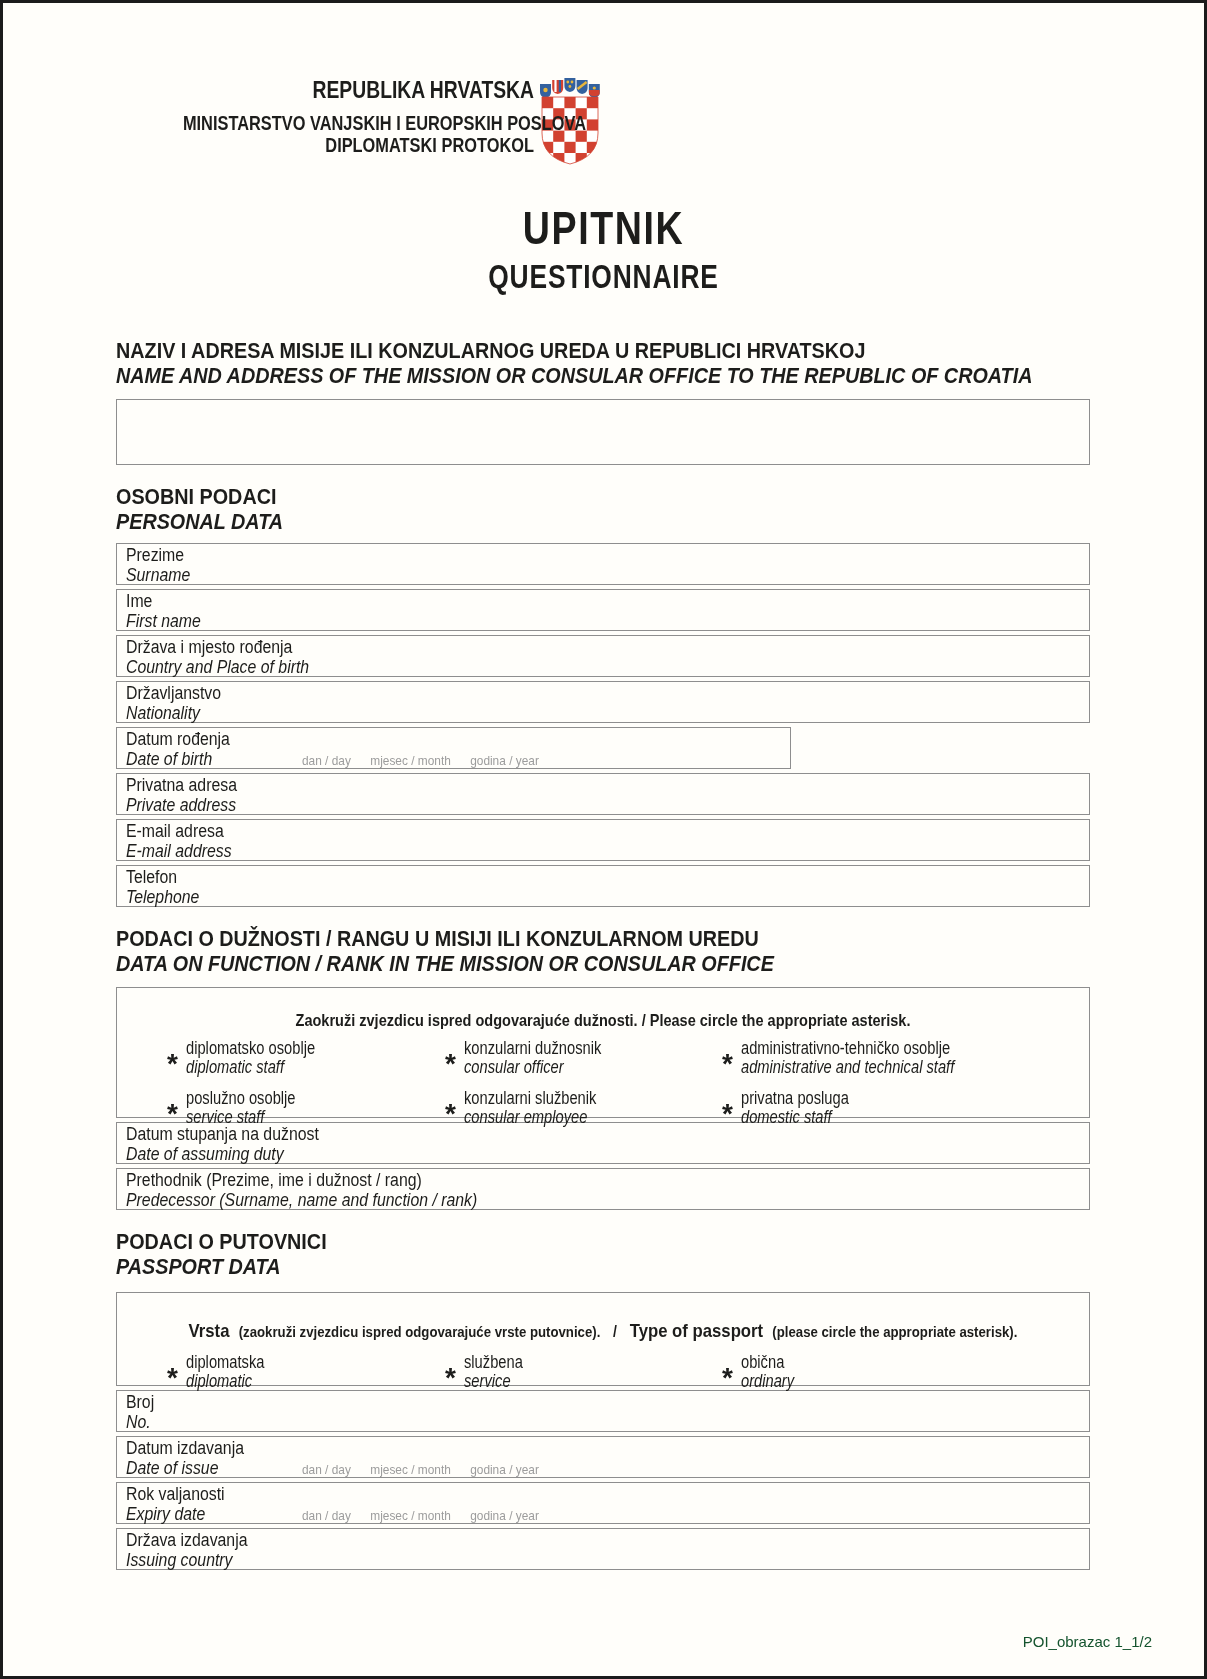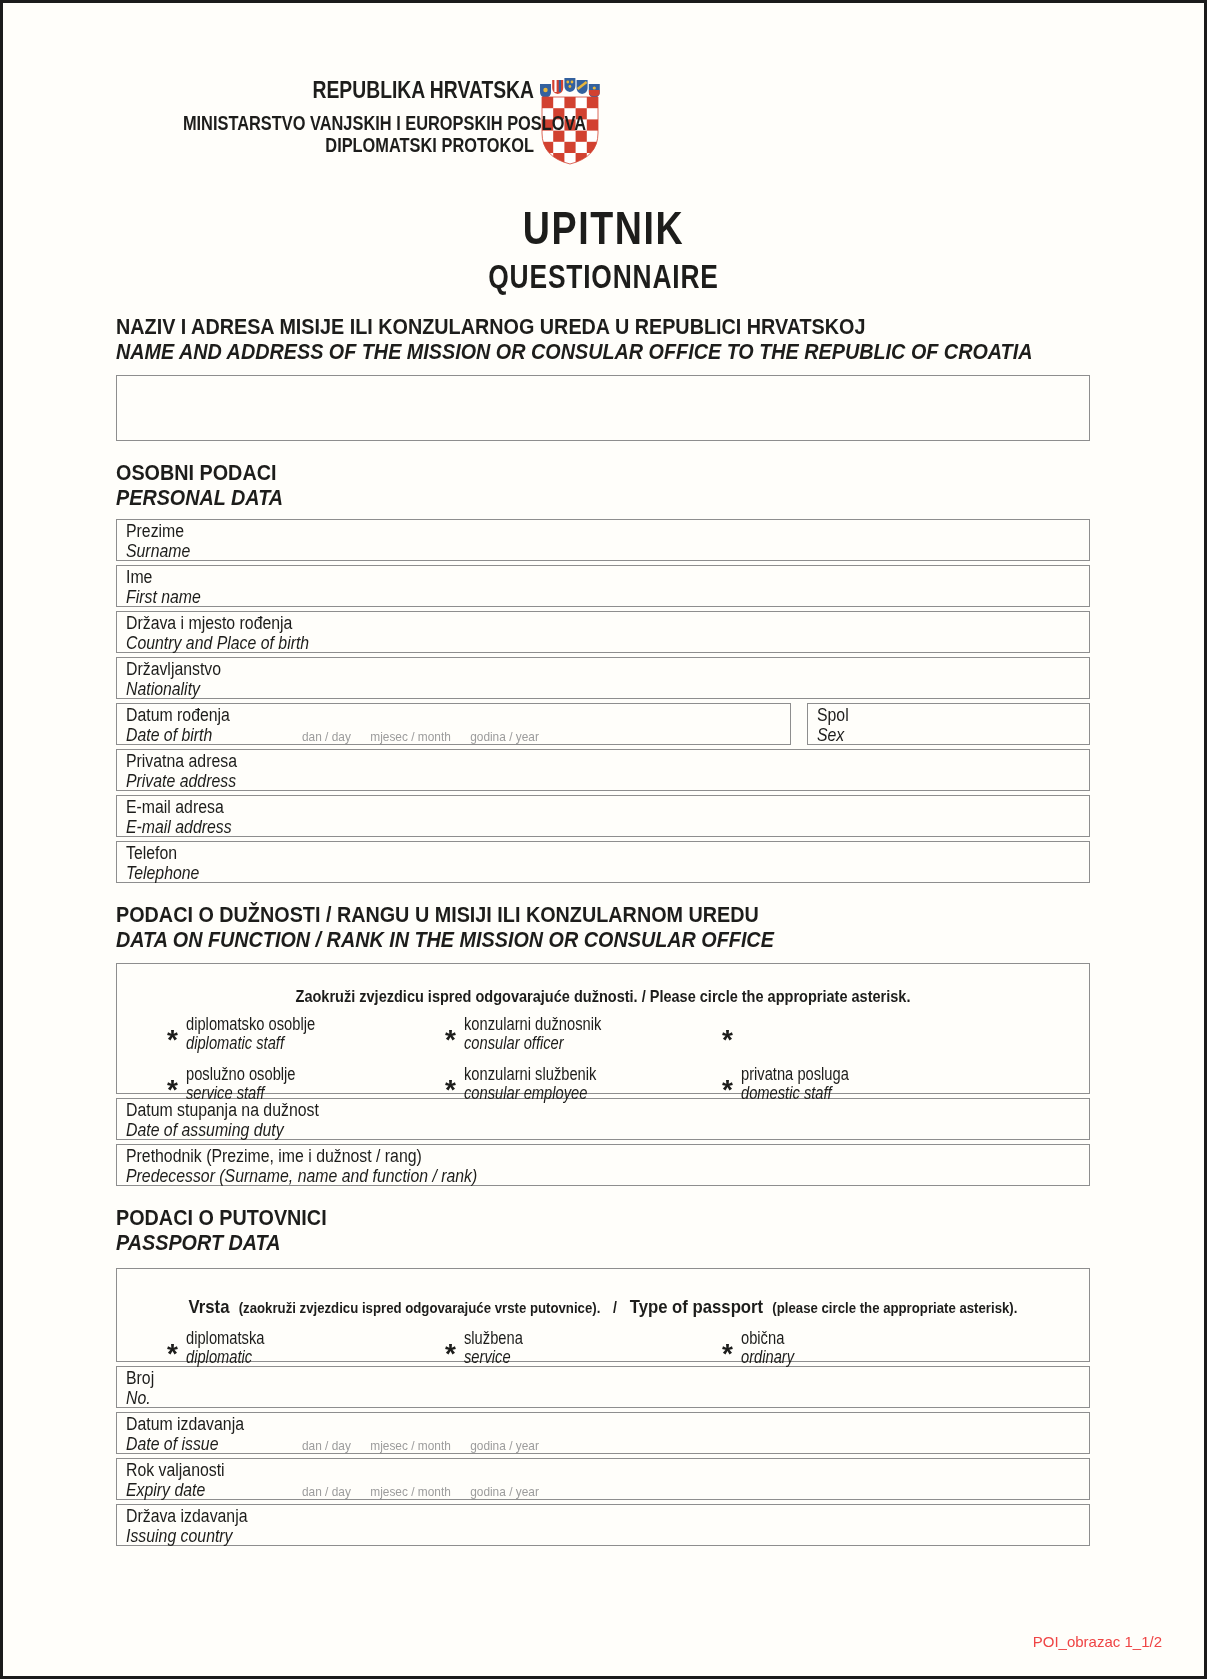--- a/index.html
+++ b/index.html
@@ -24,21 +24,21 @@
   .hdr-line1{display:block;font-weight:bold;font-size:23px;line-height:26px;margin-bottom:9px;white-space:nowrap;}
   .hdr-line2,.hdr-line3{display:block;font-weight:bold;font-size:19.5px;line-height:22px;white-space:nowrap;}
   .crest{width:62px;margin:0 6px 0 5px;flex:0 0 auto;}
 
   
   .title{margin-top:34px;}
   .t1{display:block;text-align:center;font-weight:bold;font-size:47px;line-height:50px;letter-spacing:2px;}
   .t2{display:block;text-align:center;font-weight:bold;font-size:33px;line-height:36px;margin-top:6px;letter-spacing:1px;}
 
   
-  .sec{margin-top:20px;}
+  .sec{margin-top:44px;}
   .sec.tight{margin-top:20px;}
   .sec-hr{display:block;font-weight:bold;font-size:21.5px;line-height:25px;white-space:nowrap;}
   .sec-en{display:block;font-weight:bold;font-style:italic;font-size:21.5px;line-height:25px;white-space:nowrap;}
 
   
   .box{border:1.5px solid #8e8e8e;box-sizing:border-box;background:#fffefa;}
   .mission-box{margin-top:10px;height:66px;font-size:18px;padding:4px 8px;}
   .rows{margin-top:8px;border-radius:20px;}
   .row{border:1.5px solid #8e8e8e;box-sizing:border-box;height:42px;
        padding:2px 0 0 9px;margin-bottom:4px;background:#fffefa;}
@@ -62,21 +62,21 @@
   .instr-p .slash{font-weight:bold;font-size:16px;margin:0 10px 0 10px;}
   .opt-grid{display:grid;grid-template-columns:278px 277px 1fr;padding-left:50px;
             row-gap:13px;margin-top:9px;}
   .opt{display:flex;align-items:center;}
   .ast{font-size:28px;font-weight:bold;line-height:10px;margin-right:8px;flex:0 0 auto;
        transform:translateY(6px);}
   .opt-labels{display:block;}
   .opt-labels .hr{display:block;font-size:17.5px;line-height:18.5px;white-space:nowrap;}
   .opt-labels .en{display:block;font-style:italic;font-size:17.5px;line-height:18.5px;white-space:nowrap;}
 
-  .footer{position:absolute;right:42px;bottom:26px;color:#ef4444;font-size:15px;}
+  .footer{position:absolute;right:52px;bottom:26px;color:#14532d;font-size:15px;}
 </style>
 </head>
 <body>
 
 <div class="page">
 
   <div class="hdr">
     <div class="hdr-col hr">
       <span class="hdr-line1 c84 o-r">REPUBLIKA HRVATSKA</span>
       <span class="hdr-line2 c84 o-r">MINISTARSTVO VANJSKIH I EUROPSKIH POSLOVA</span>
@@ -180,24 +180,20 @@
       <div class="row-pair">
         <div class="row">
           <span class="hr c88 o-l">Datum rođenja</span>
           <span class="en-line c88 o-l">
             <span class="en-inline">Date of birth</span>
             <span class="sub">dan / day</span>
             <span class="sub">mjesec / month</span>
             <span class="sub">godina / year</span>
           </span>
         </div>
-        <div class="row">
-          <span class="hr c88 o-l">Spol</span>
-          <span class="en c88 o-l">Sex</span>
-        </div>
       </div>
 
       <div class="row">
         <span class="hr c88 o-l">Privatna adresa</span>
         <span class="en c88 o-l">Private address</span>
       </div>
       <div class="row">
         <span class="hr c88 o-l">E-mail adresa</span>
         <span class="en c88 o-l">E-mail address</span>
       </div>
@@ -224,20 +220,24 @@
         </div>
         <div class="opt">
           <span class="ast">*</span>
           <span class="opt-labels">
               <span class="hr c84 o-l">konzularni dužnosnik</span>
               <span class="en c84 o-l">consular officer</span>
             </span>
         </div>
         <div class="opt">
           <span class="ast">*</span>
+          <span class="opt-labels">
+              <span class="hr c84 o-l">administrativno-tehničko osoblje</span>
+              <span class="en c84 o-l">administrative and technical staff</span>
+            </span>
         </div>
         <div class="opt">
           <span class="ast">*</span>
           <span class="opt-labels">
               <span class="hr c84 o-l">poslužno osoblje</span>
               <span class="en c84 o-l">service staff</span>
             </span>
         </div>
         <div class="opt">
           <span class="ast">*</span>

